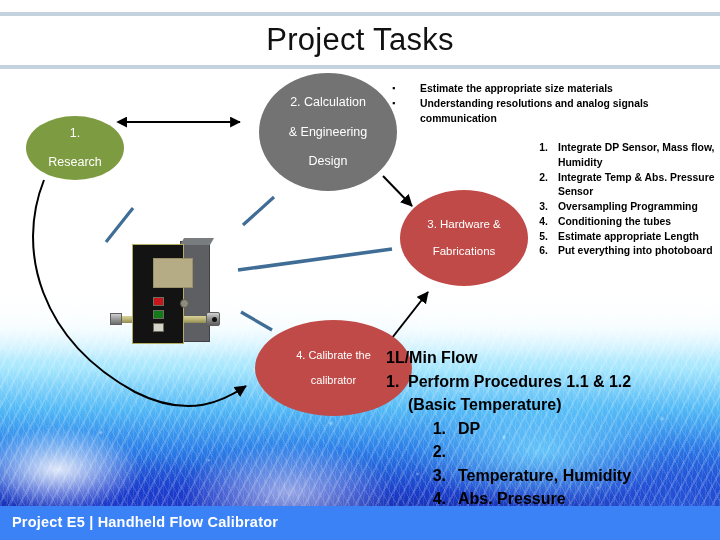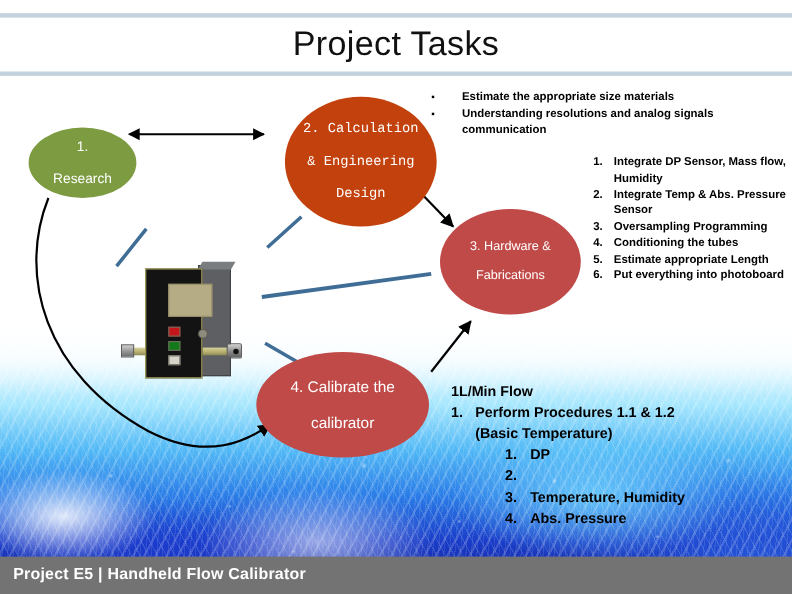--- a/index.html
+++ b/index.html
@@ -51,31 +51,31 @@
       background:linear-gradient(to bottom, #fff 0%, rgba(255,255,255,.7) 45%, rgba(255,255,255,0) 100%);}
 
   
   .rule{position:absolute;left:0;width:720px;height:4px;background:#c3d2de;}
   .rule-top{top:12px;}
   .rule-bot{top:65px;}
   .title{position:absolute;left:0;top:22px;width:720px;text-align:center;
     font-size:31px;color:#111;letter-spacing:.3px;}
 
   
-  .footer{position:absolute;left:0;bottom:0;width:720px;height:34px;background:#737373;}
+  .footer{position:absolute;left:0;bottom:0;width:720px;height:34px;background:#3b82f6;}
   .footer-text{position:absolute;left:12px;top:8px;color:#fff;font-size:14.5px;font-weight:bold;letter-spacing:.2px;}
 
   
   .node{position:absolute;border-radius:50%;display:flex;align-items:center;justify-content:center;
     text-align:center;color:#fff;line-height:1.18;box-sizing:border-box;}
   .node span{display:block;padding:0 6px;}
   #node1{left:26px;top:116px;width:98px;height:64px;background:#7d9b40;font-size:12.5px;}
-  #node2{left:259px;top:88px;width:138px;height:118px;background:#c2410c;font-size:12.5px;font-family:Liberation Mono, monospace;}
+  #node2{left:259px;top:73px;width:138px;height:118px;background:#737373;font-size:12.5px;}
   #node3{left:400px;top:190px;width:128px;height:96px;background:#c04a48;font-size:11.5px;}
-  #node4{left:233px;top:320px;width:157px;height:96px;background:#c04a48;font-size:14px;}
+  #node4{left:255px;top:320px;width:157px;height:96px;background:#c04a48;font-size:11px;}
 
   
   .device{position:absolute;left:118px;top:238px;width:122px;height:108px;}
   .dev-side{position:absolute;left:62px;top:3px;width:30px;height:101px;background:#5d5f62;
     border:1px solid #3f4144;box-sizing:border-box;}
   .dev-side-top{position:absolute;left:62px;top:0px;width:30px;height:7px;background:#7a7d80;
     transform:skewX(-30deg);transform-origin:bottom left;}
   .dev-front{position:absolute;left:14px;top:6px;width:52px;height:100px;background:#131313;
     border:1.5px solid #b3ae63;box-sizing:border-box;}
   .dev-screen{position:absolute;left:20px;top:13px;width:40px;height:30px;background:#b5ab85;
@@ -102,21 +102,21 @@
   
   .txt{position:absolute;color:#000;font-weight:bold;}
   .bullets{left:392px;top:82px;width:300px;font-size:10.4px;line-height:1.42;}
   .bul-row{display:flex;}
   .bul-dot{width:8px;font-size:9px;line-height:1.42;}
   .bul-body{flex:1;padding-left:20px;}
   .numlist{left:528px;top:141px;width:190px;font-size:10.4px;line-height:1.42;}
   .nl-row{display:flex;}
   .nl-num{width:20px;text-align:right;padding-right:0;}
   .nl-body{flex:1;padding-left:10px;}
-  .flowblock{left:410px;top:346px;width:260px;font-size:13px;line-height:1.47;}
+  .flowblock{left:386px;top:346px;width:260px;font-size:16px;line-height:1.47;}
   .fb-head{margin-bottom:0px;}
   .fb-row{display:flex;}
   .fb-num{width:22px;text-align:left;}
   .fb-body{flex:1;}
   .fb-sub{padding-left:34px;}
   .fb-sub .fb-row{padding-left:0;}
   .fb-sub .fb-num{width:26px;text-align:right;padding-right:0;}
   .fb-sub .fb-body{padding-left:12px;}
   .fb-cont{padding-left:22px;}
 </style>

